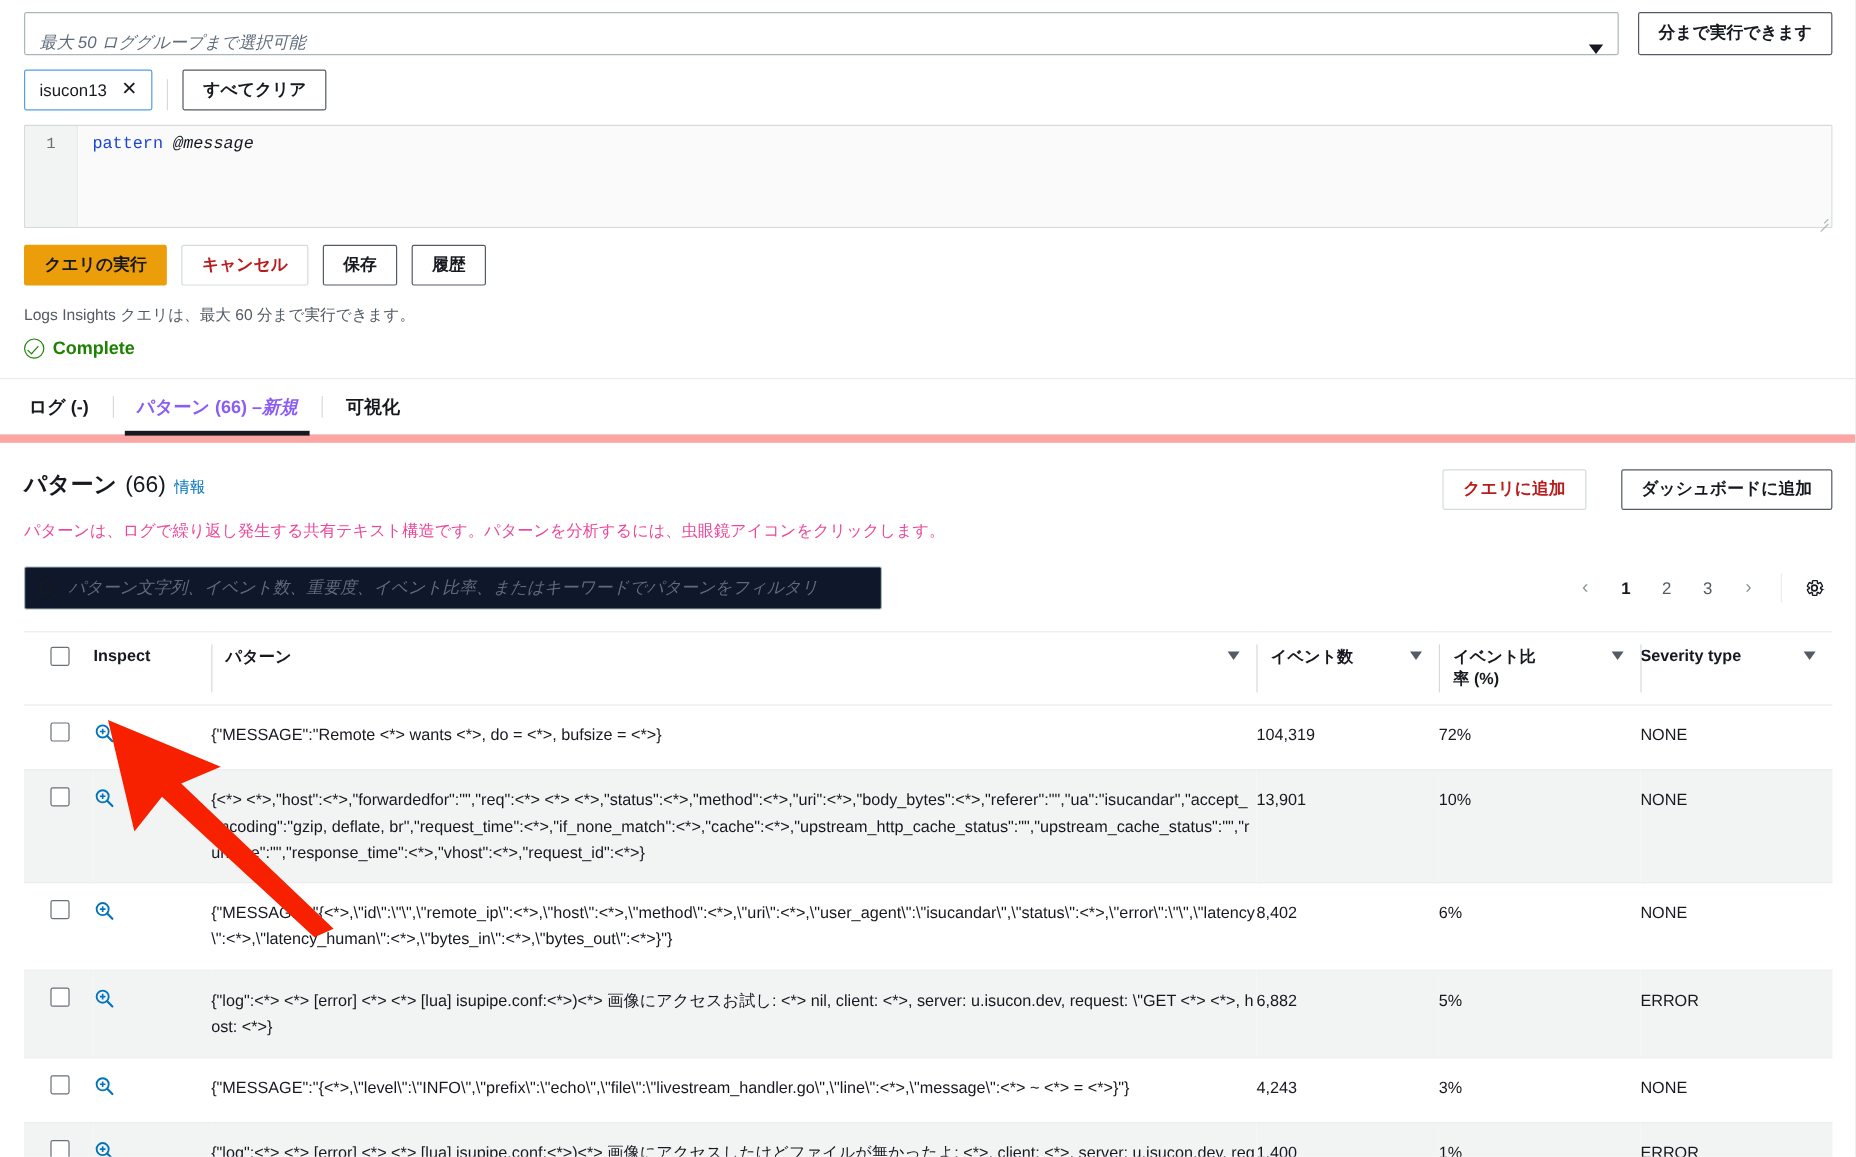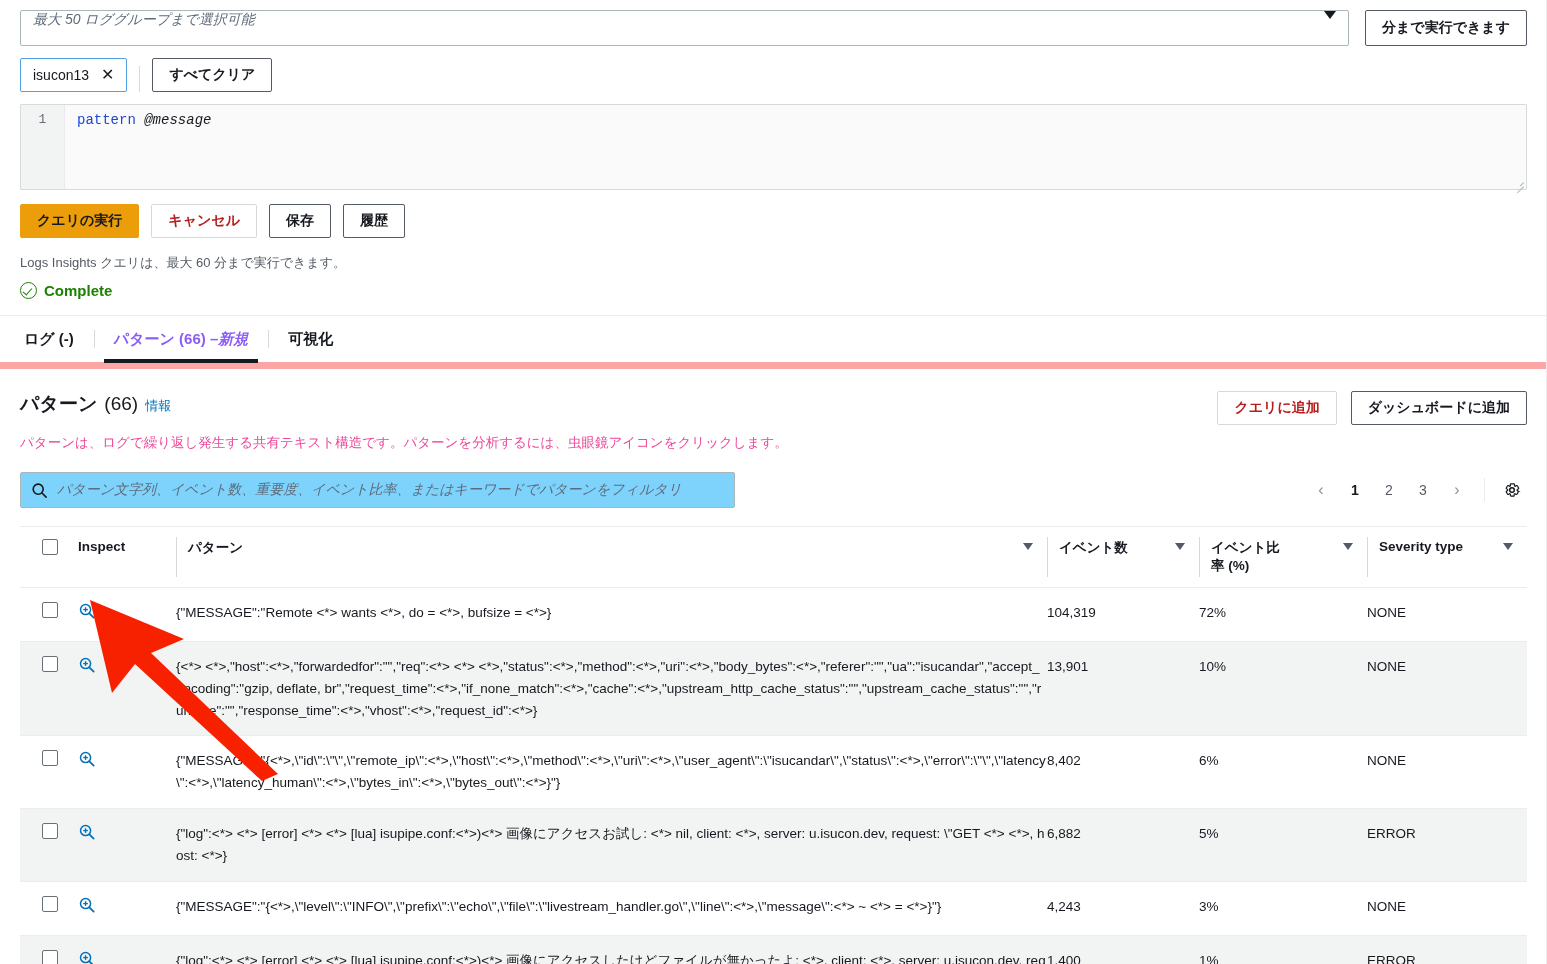--- a/index.html
+++ b/index.html
@@ -20,21 +20,21 @@
 
   .lg-row { display: flex; align-items: flex-start; gap: 16px; }
 
   .lg-select {
     flex: 1 1 auto;
     height: 36px;
     border: 1px solid #aab7b8;
     border-radius: 2px;
     background: #fff;
     display: flex;
-    align-items: flex-start;
+    align-items: flex-end;
     padding: 0 8px 0 12px;
     position: relative;
   }
   .lg-select-placeholder {
     flex: 1;
     font-style: italic;
     font-size: 14px;
     color: #5f6b7a;
     white-space: nowrap;
     overflow: hidden;
@@ -243,21 +243,21 @@
     gap: 7px;
   }
   .sec-count { font-weight: normal; }
   .info-link {
     font-size: 13px;
     font-weight: normal;
     color: #0073bb;
     text-decoration: none;
     cursor: pointer;
   }
-  .sec-actions { display: flex; align-items: center; gap: 14px; padding-left: 39px; }
+  .sec-actions { display: flex; align-items: center; gap: 29px; padding-left: 39px; }
 
   .sec-desc {
     margin-top: 9px;
     font-size: 13.5px;
     color: #ec4899;
   }
 
   .filter-row {
     margin-top: 20px;
     display: flex;
@@ -266,21 +266,21 @@
   }
   .search-box {
     width: 715px;
     height: 36px;
     border: 1px solid #aab7b8;
     border-radius: 2px;
     display: flex;
     align-items: center;
     padding: 0 10px;
     gap: 9px;
-    background: #7dd3fc;
+    background: #0f172a;
   }
   .search-text {
     font-style: italic;
     color: #5f6b7a;
     font-size: 14px;
     white-space: nowrap;
     overflow: hidden;
   }
 
   .pager { display: flex; align-items: center; gap: 4px; }
@@ -511,21 +511,21 @@
           </div>
         </th>
         <th class="vline">
           <div class="th-inner">
             <span style="padding-left:12px; max-width:92px; display:inline-block;">イベント比率 (%)</span>
             <span class="sort-caret"></span>
           </div>
         </th>
         <th class="vline">
           <div class="th-inner">
-            <span style="padding-left:12px;">Severity type</span>
+            <span style="">Severity type</span>
             <span class="sort-caret"></span>
           </div>
         </th>
       </tr>
     </thead>
     <tbody>
       <tr>
         <td class="td-cb">
             <span class="cb"></span>
           </td>

